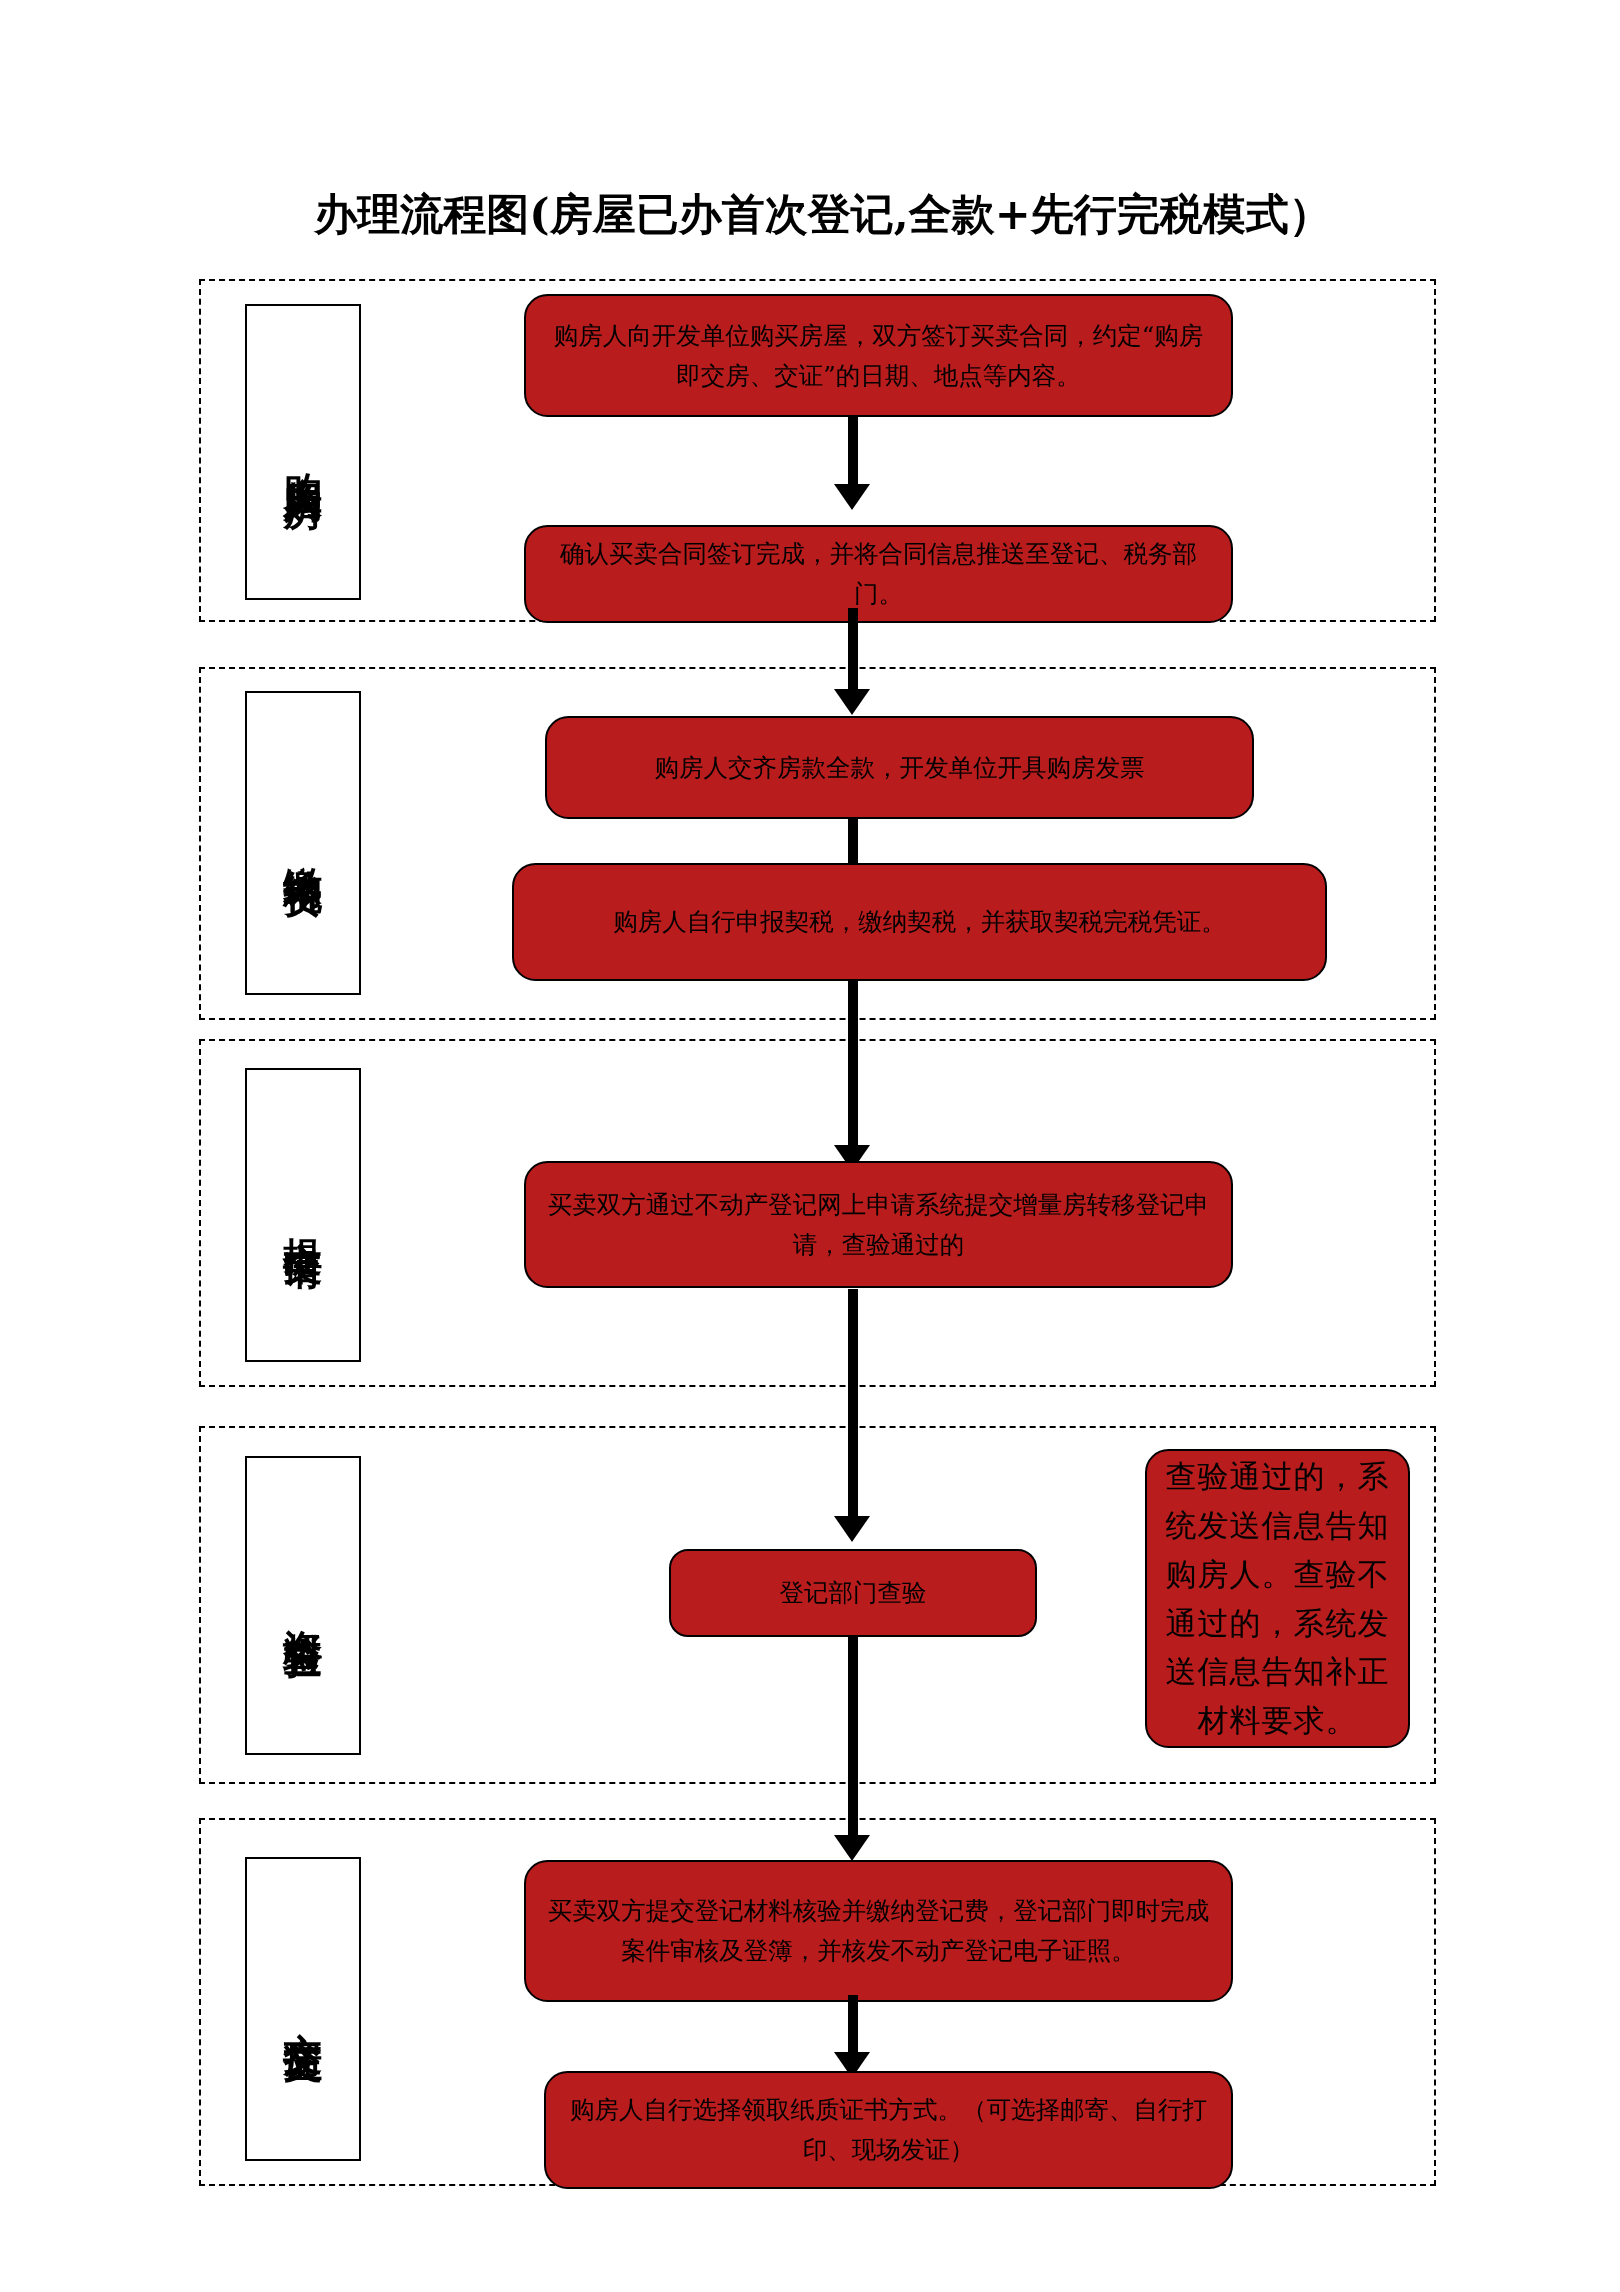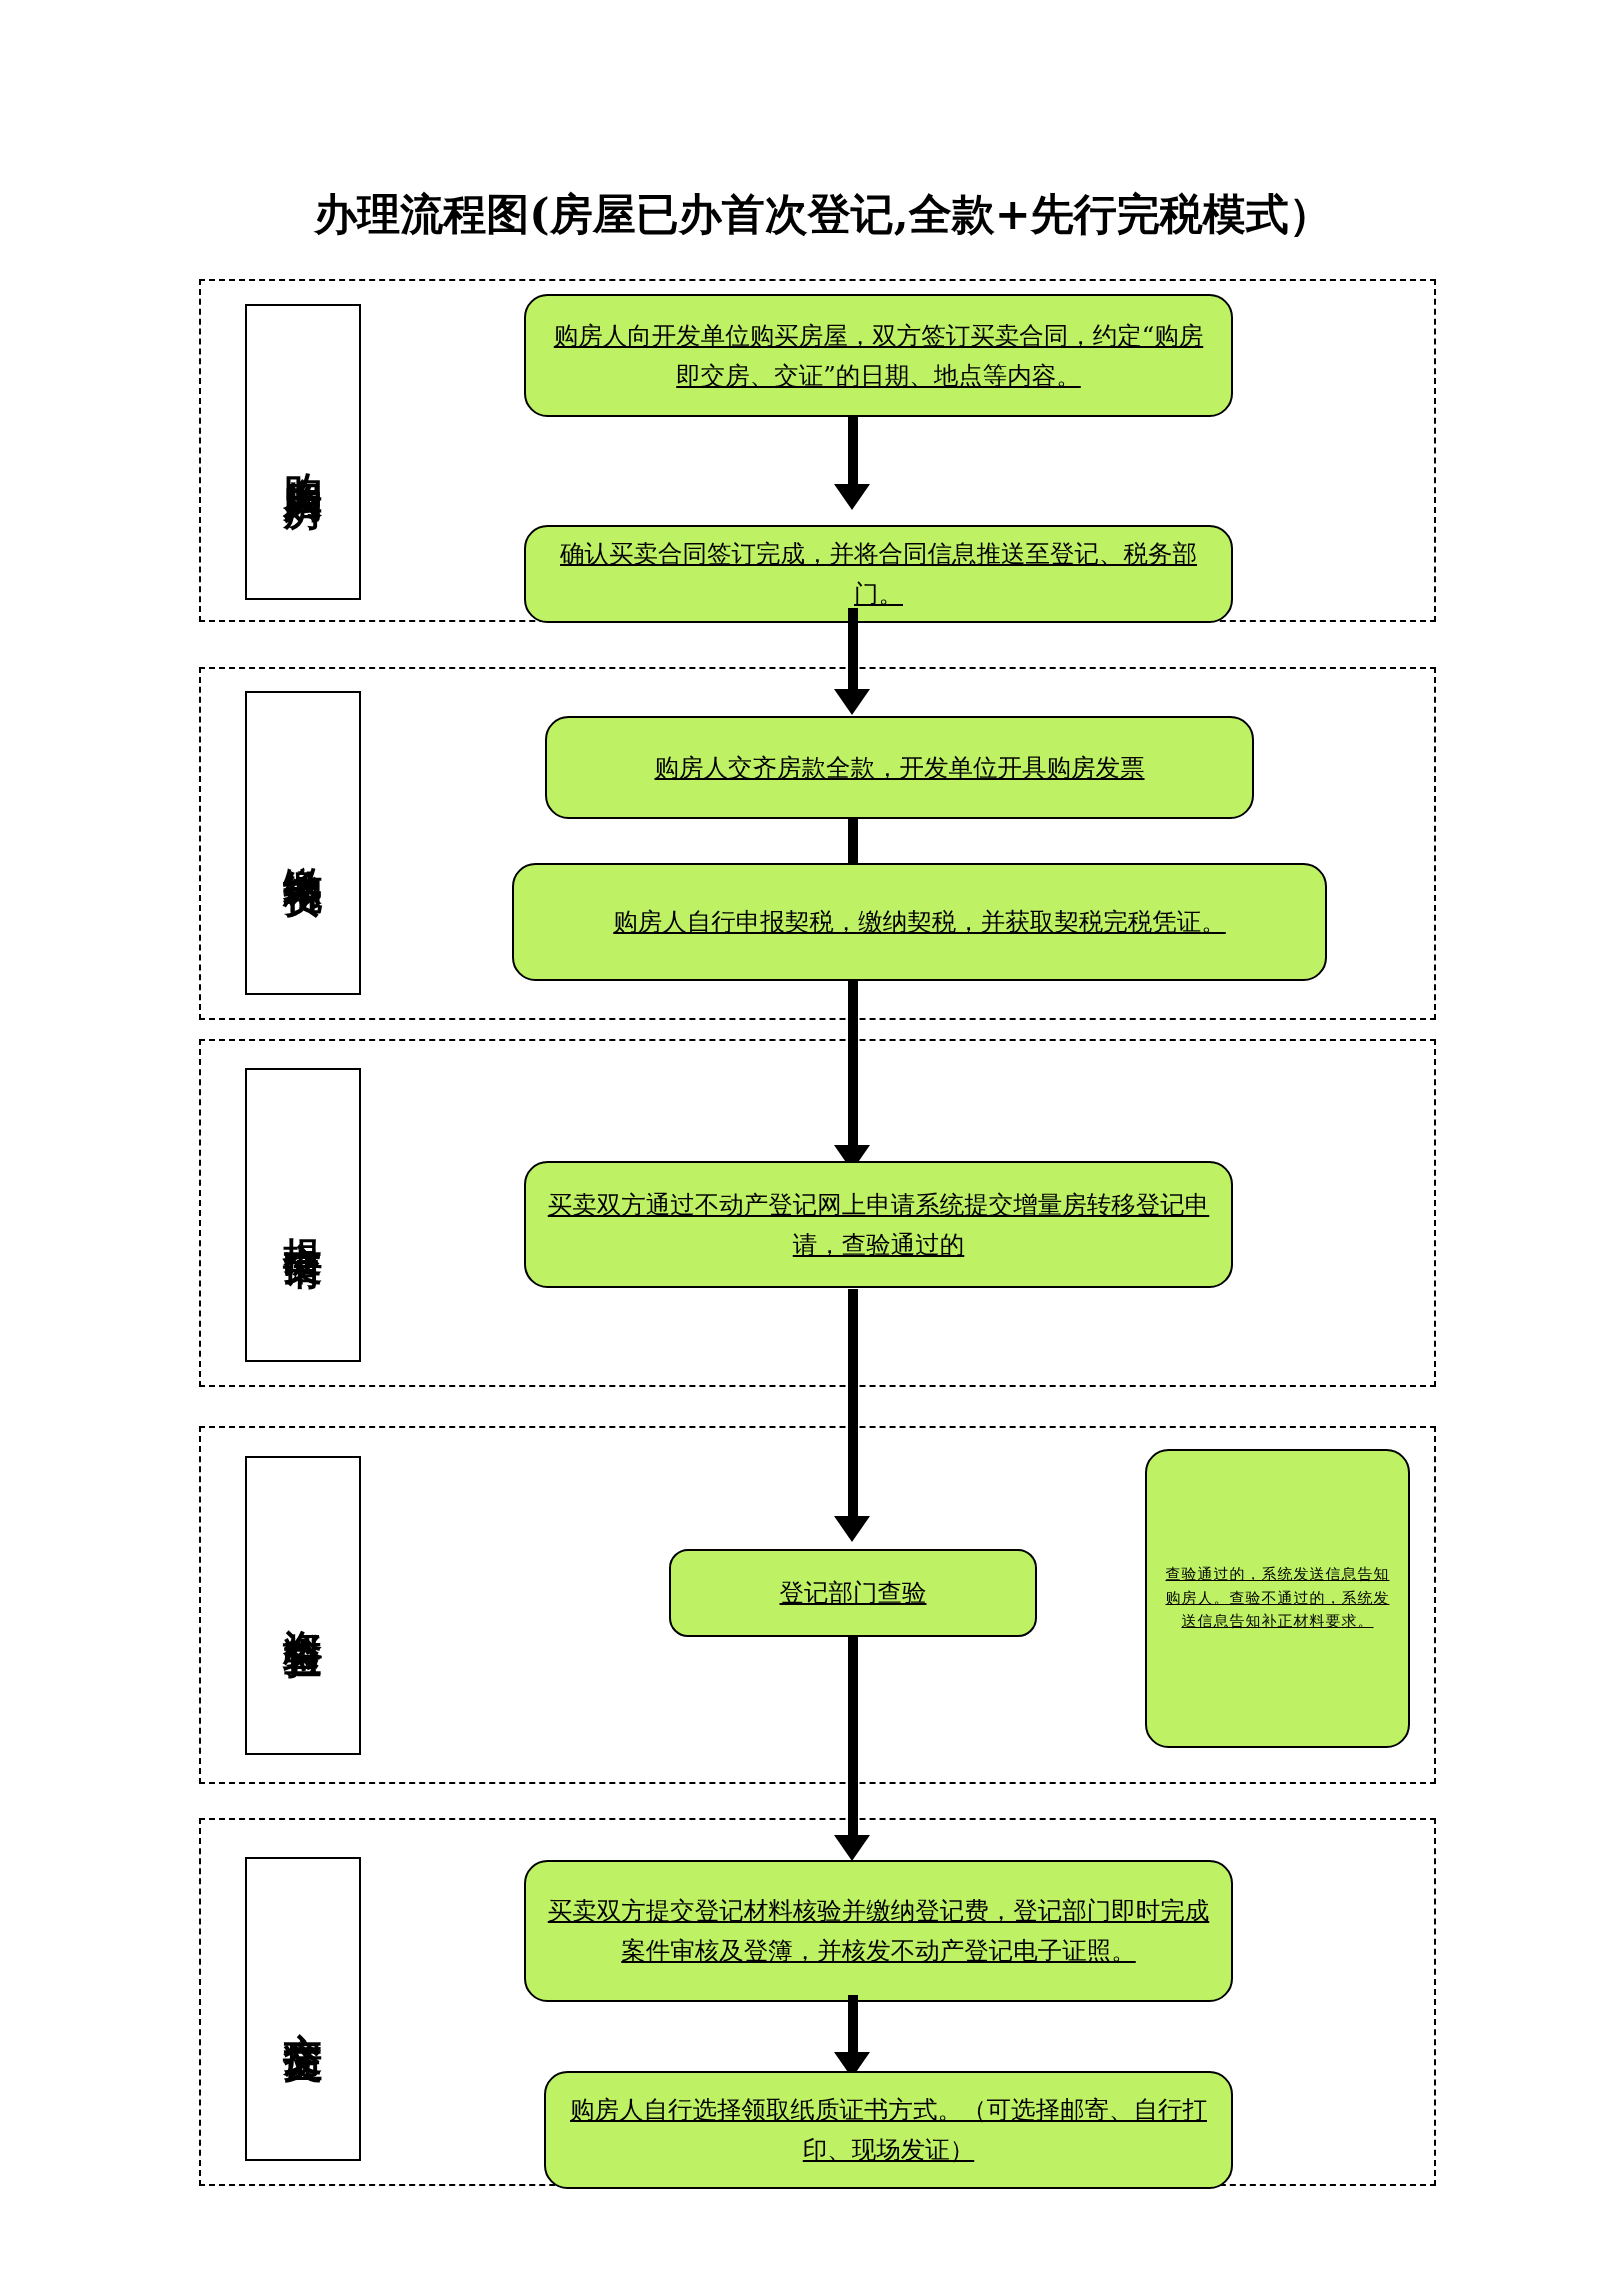--- a/index.html
+++ b/index.html
@@ -60,37 +60,36 @@
     color: #000;
     white-space: nowrap;
   }
 
   
   .pbox {
     position: absolute;
     border: 2.9px solid #000000;
     border-radius: 23.5px;
     box-sizing: border-box;
-    background: #bef264;
+    background: #b91c1c;
     display: flex;
     align-items: center;
     justify-content: center;
     text-align: center;
     padding: 9.8px 21.6px;
-    text-decoration: underline;
   }
   .pbox .ptext {
     font-family: "DejaVu Serif", "Liberation Serif", serif;
     font-size: 24.5px;
     line-height: 1.62;
     color: #000;
   }
   .pbox.small-round { border-radius: 17.6px; }
   .pbox.note .ptext {
-    font-size: 15px;
+    font-size: 31px;
     line-height: 1.58;
     letter-spacing: 1px;
   }
   .pbox.single .ptext { font-size: 24.5px; }
 
   
   .arrow {
     position: absolute;
     width: 0;
   }

